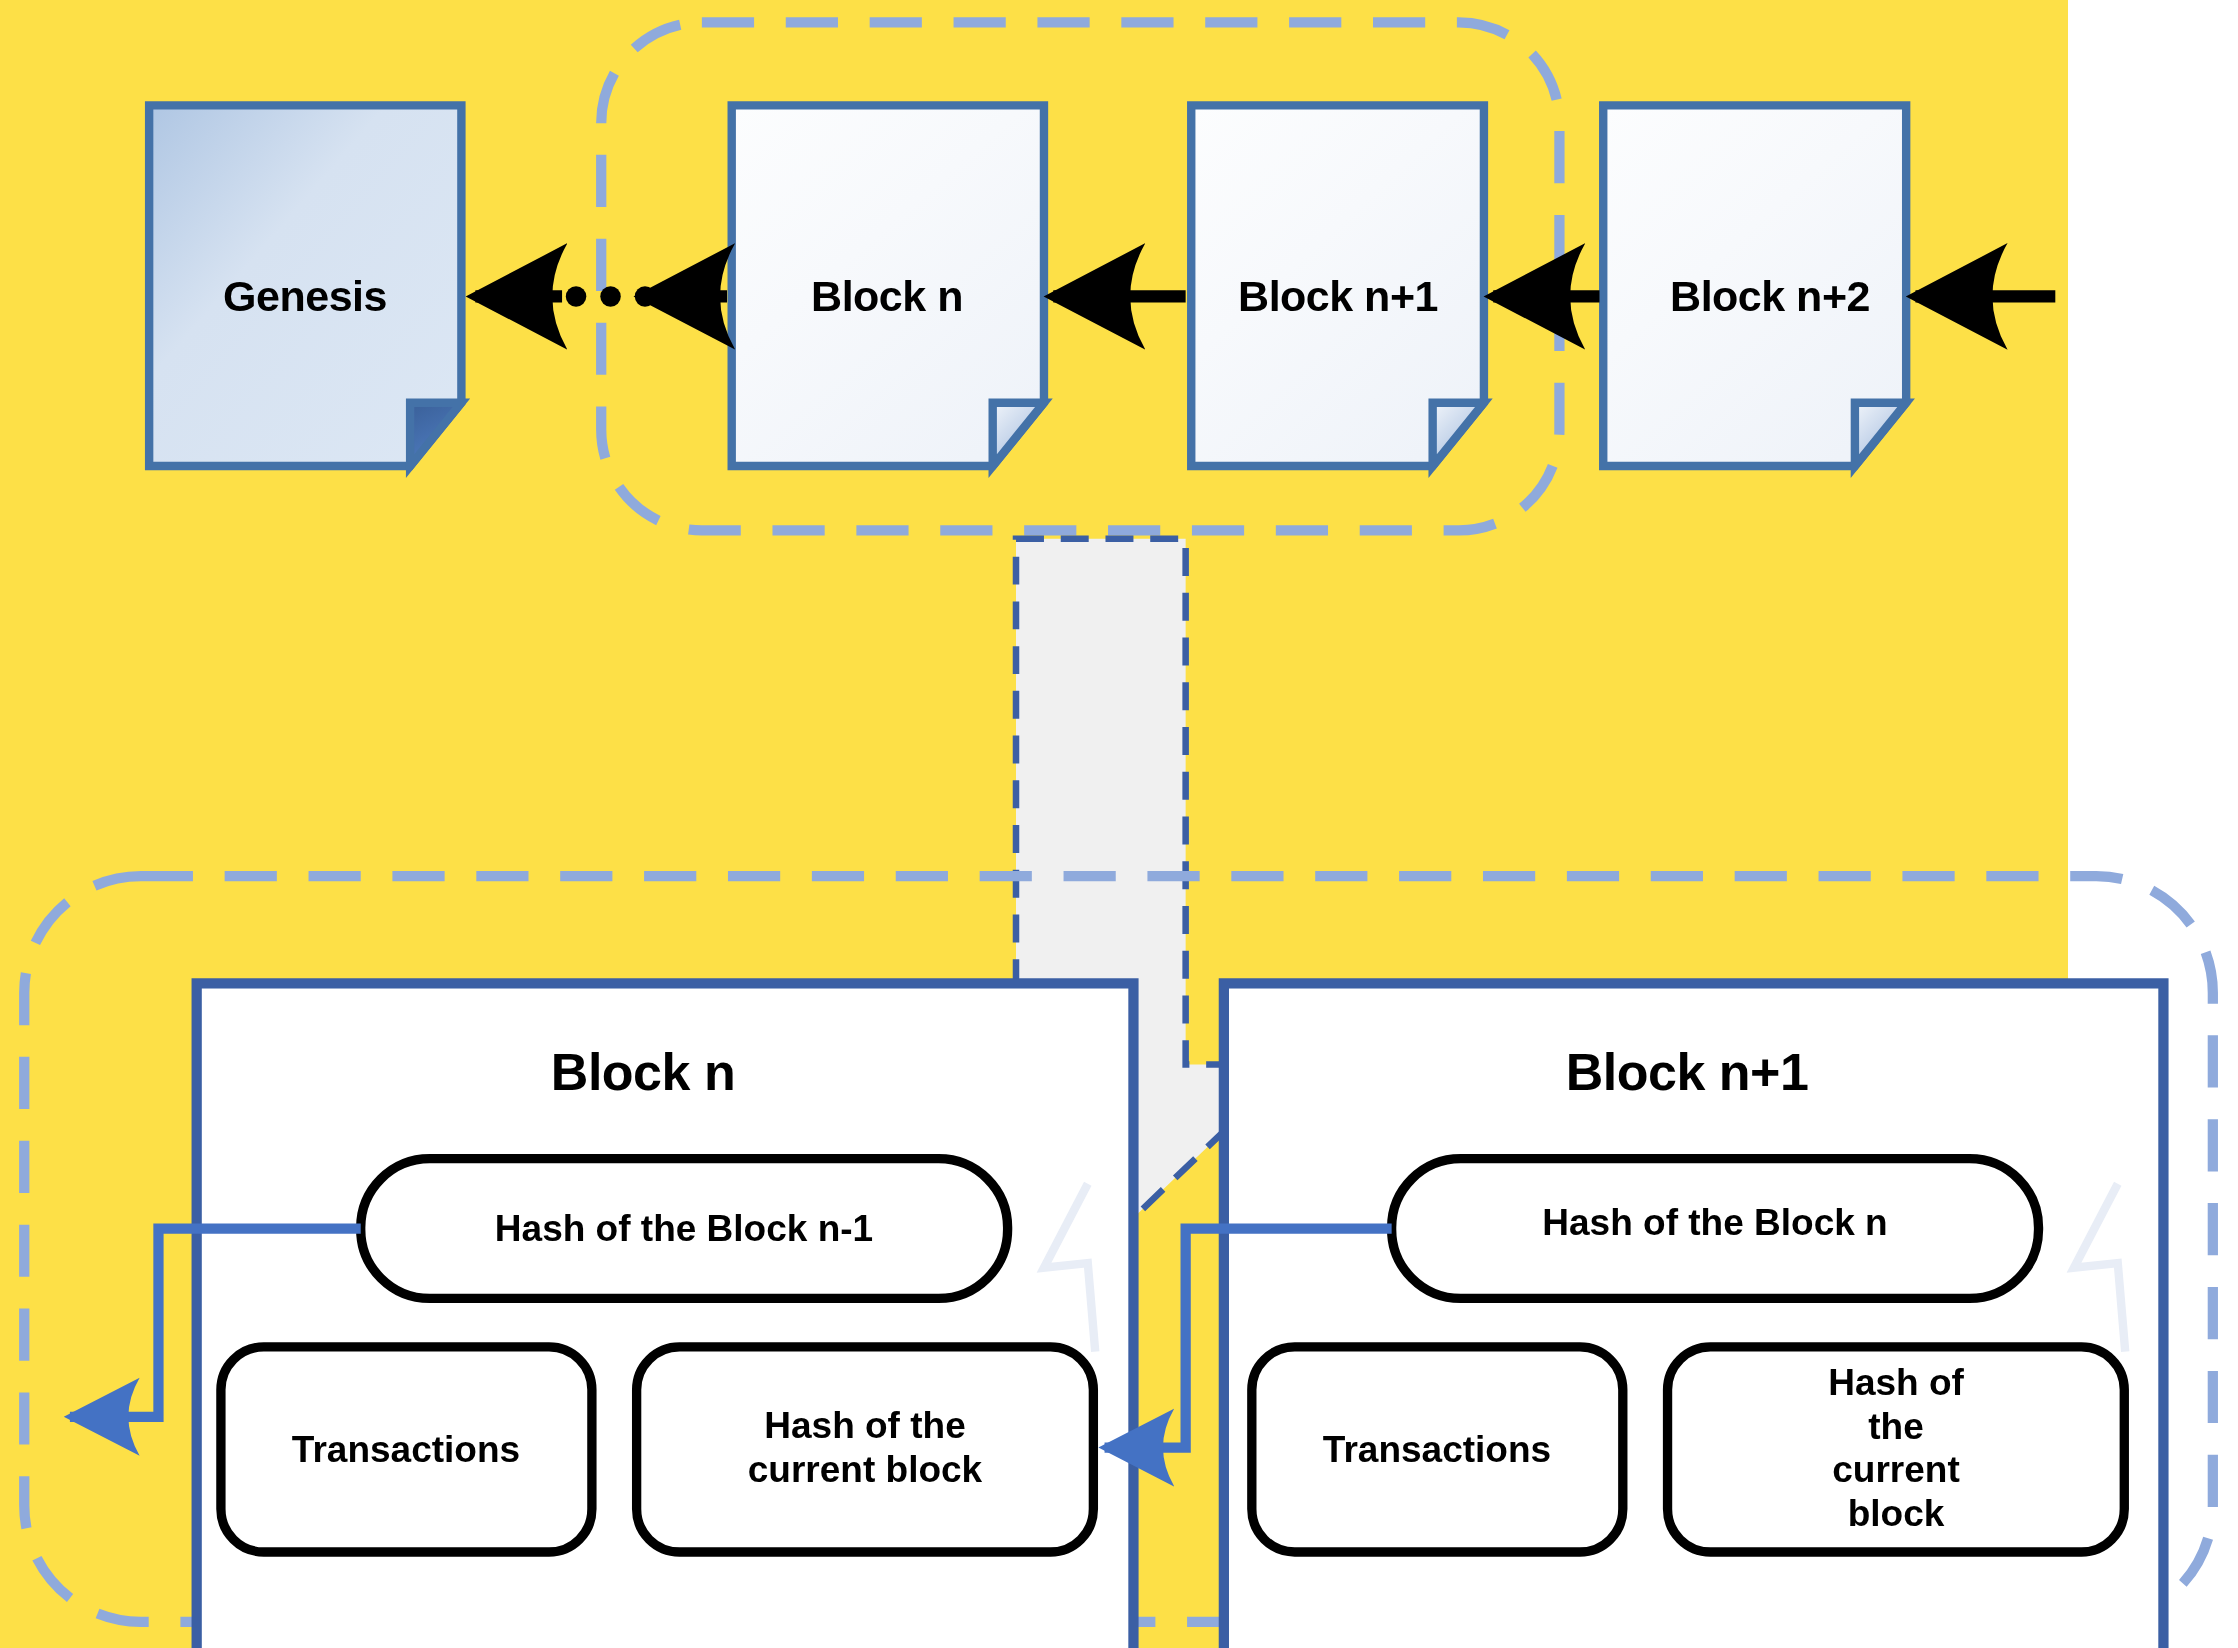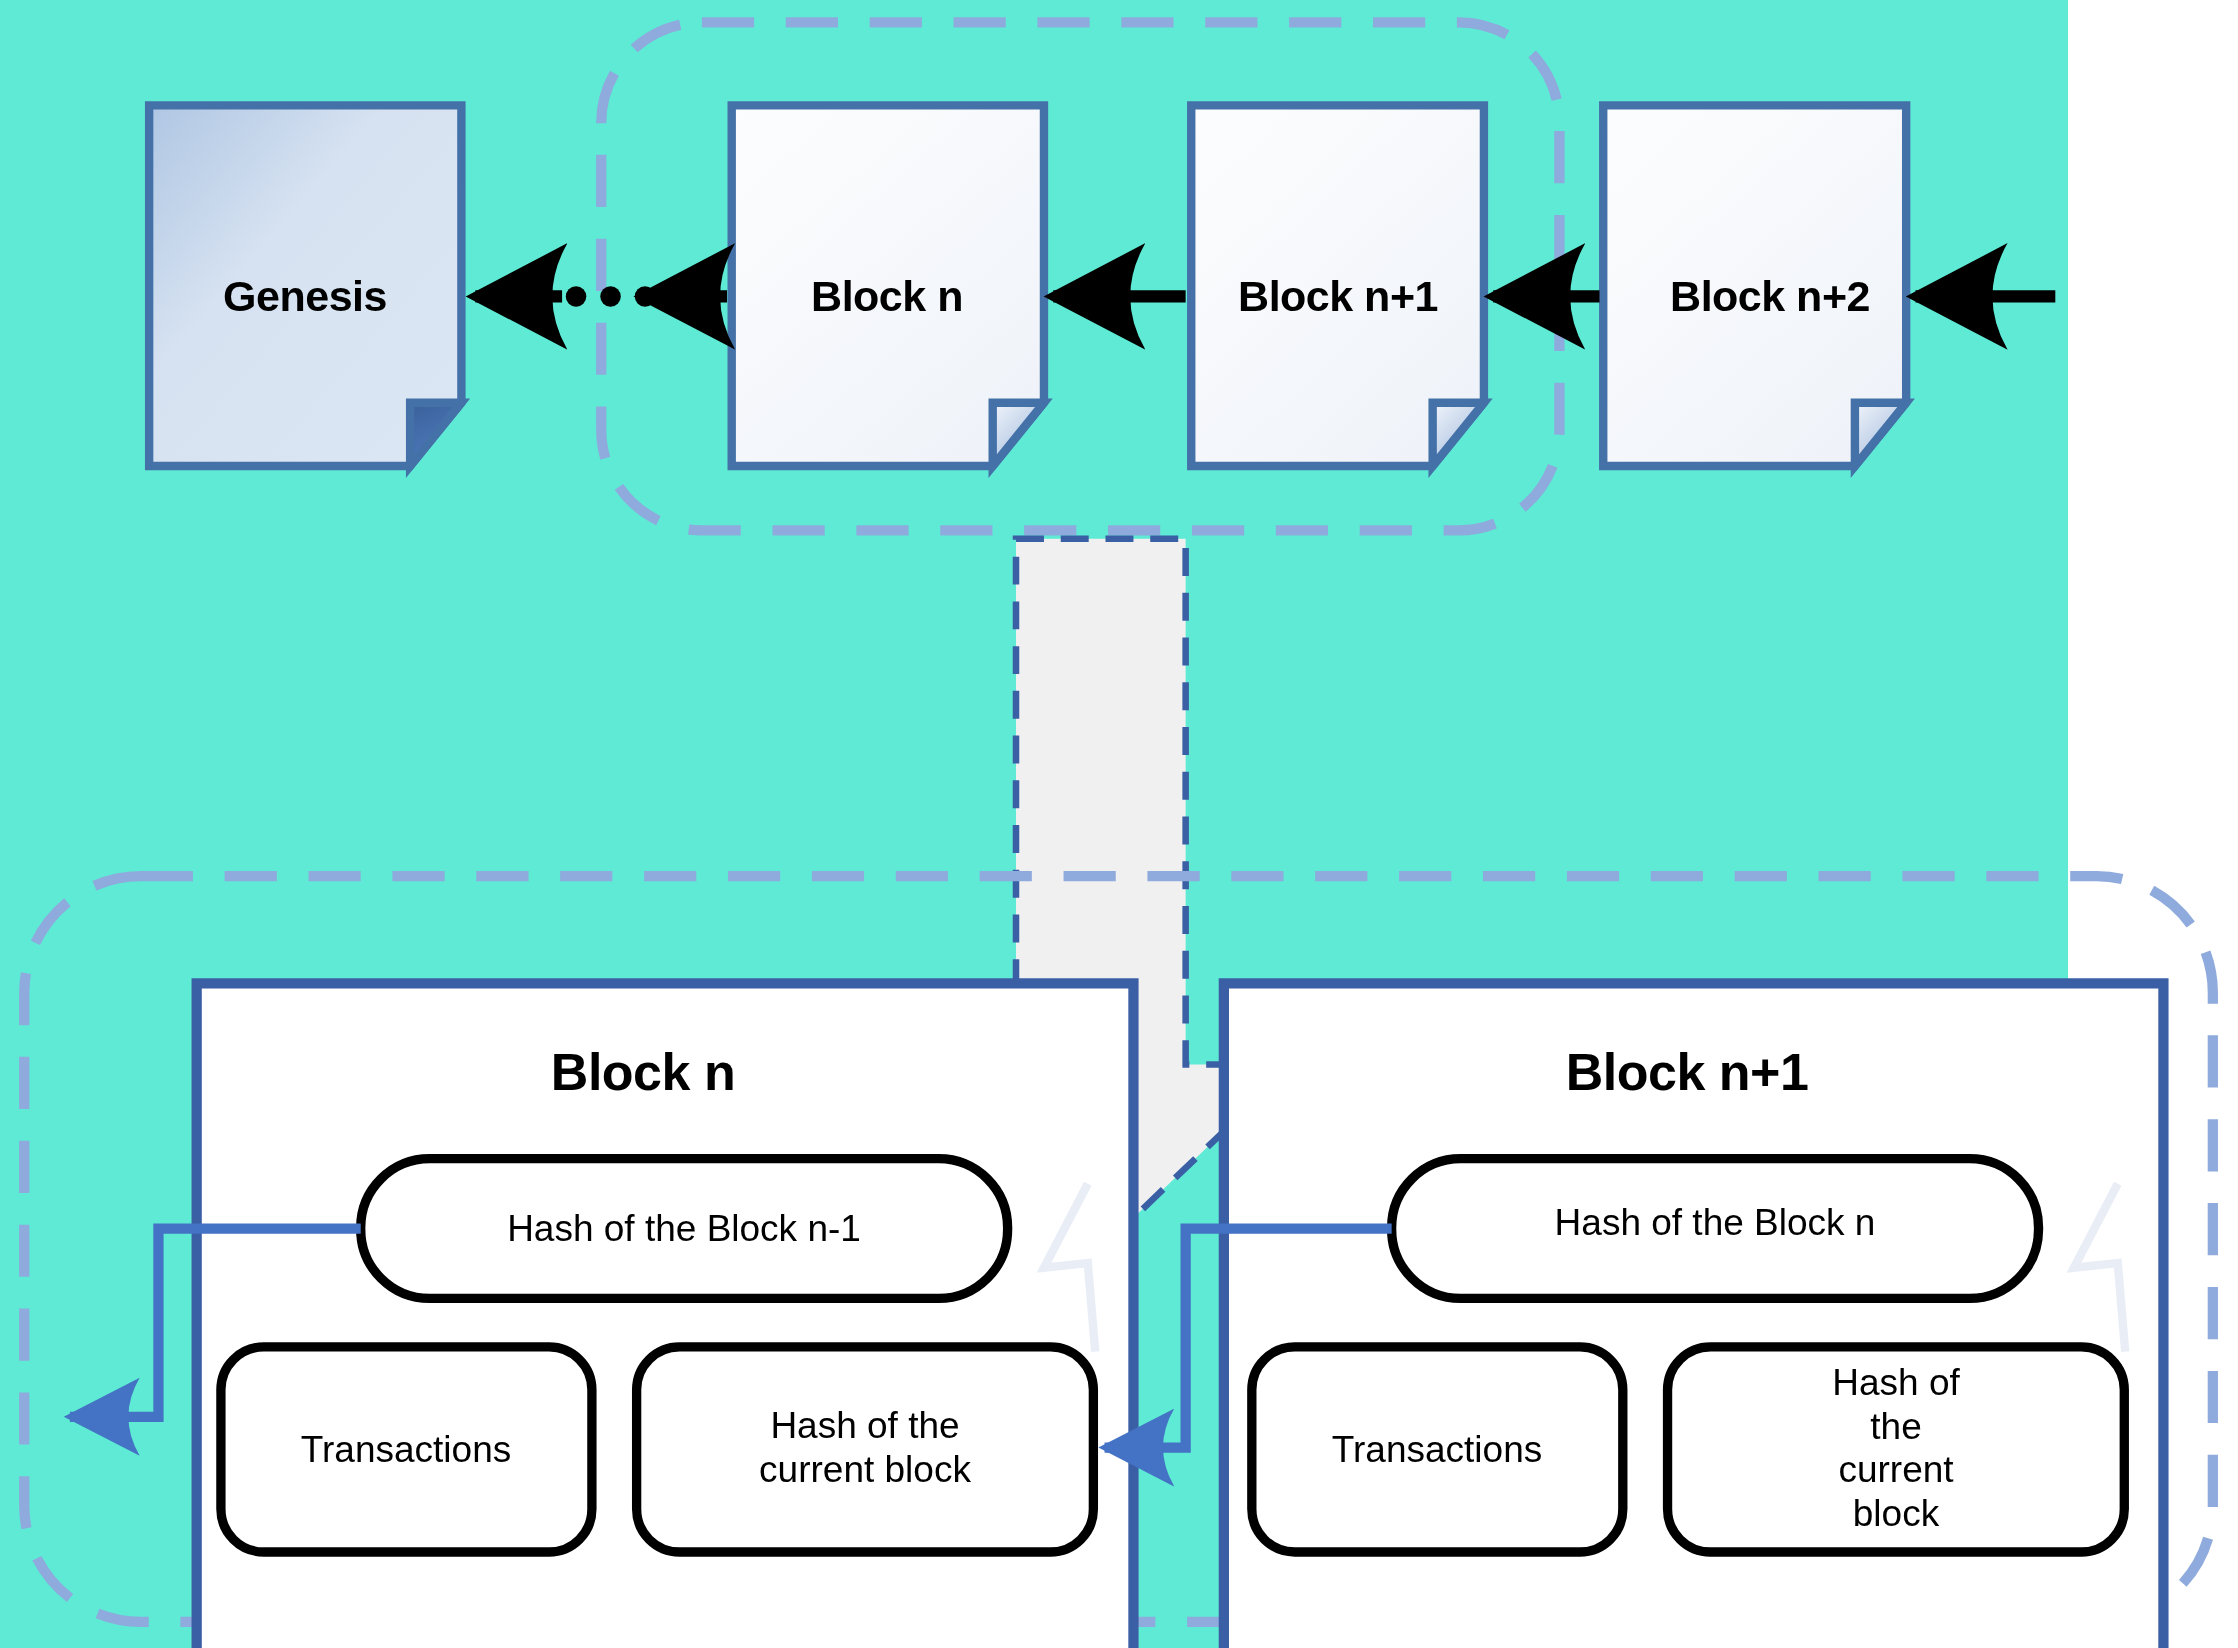--- a/index.html
+++ b/index.html
@@ -10,21 +10,21 @@
   body {
     width: 2238px;
     height: 1648px;
     font-family: "Liberation Sans", sans-serif;
     overflow: hidden;
   }
   #stage {
     position: relative;
     width: 2068px;
     height: 1648px;
-    background: #5eead4;
+    background: #fde047;
   }
   #vector-layer {
     position: absolute;
     left: 0;
     top: 0;
     width: 2238px;
     height: 1648px;
   }
   .lbl {
     position: absolute;
@@ -39,21 +39,21 @@
     font-size: 43px;
     font-weight: bold;
   }
   .detail-title {
     font-size: 52px;
     font-weight: bold;
   }
   .field-label {
     position: absolute;
     font-family: "Liberation Sans", sans-serif;
-    font-weight: normal;
+    font-weight: bold;
     font-size: 37px;
     color: #000000;
     text-align: center;
     transform: translate(-50%, -50%);
     line-height: 1.18;
     white-space: pre-line;
   }
 </style>
 </head>
 <body>

